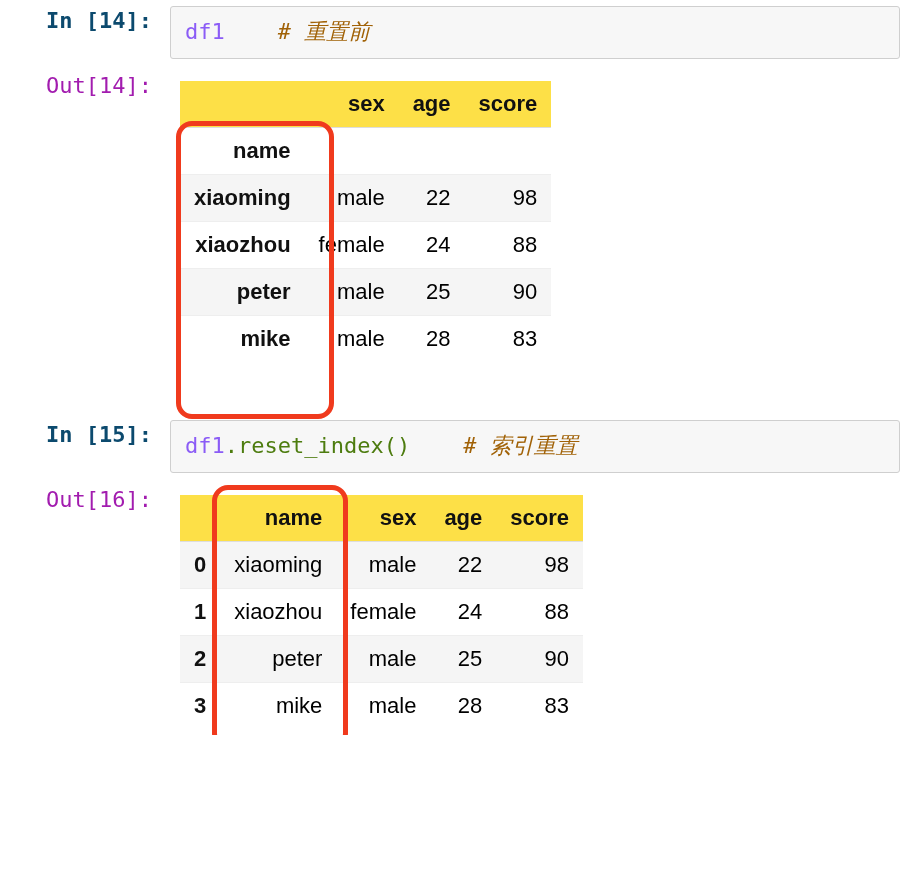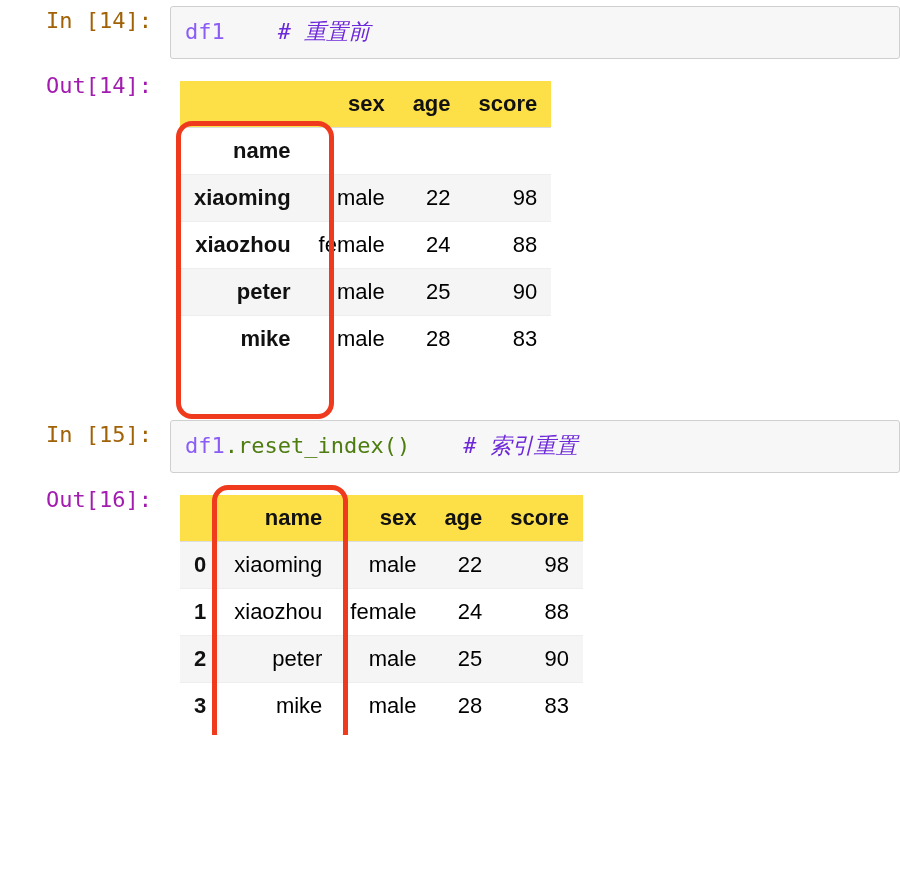--- a/index.html
+++ b/index.html
@@ -14,35 +14,35 @@
   }
   .cell { display: flex; align-items: flex-start; padding: 6px 0; }
   .prompt {
     flex: 0 0 170px;
     text-align: right;
     padding-right: 18px;
     font-family: Menlo, Consolas, monospace;
     font-size: 22px;
     line-height: 1.4;
   }
-  .prompt.in  { color: #a16207; font-weight: normal; }
+  .prompt.in  { color: #0c4a6e; font-weight: bold; }
   .prompt.out { color: #a21caf; font-weight: normal; }
   .input-box {
     flex: 1;
     background: #f7f7f7;
     border: 1px solid #cfcfcf;
     border-radius: 3px;
     padding: 10px 14px;
     font-family: Menlo, Consolas, monospace;
     font-size: 22px;
     line-height: 1.4;
   }
   .code-var { color: #8b5cf6; }
   .code-punc { color: #4d7c0f; }
-  .code-comment { color: #6d28d9; font-style: italic; }
+  .code-comment { color: #a16207; font-style: italic; }
   .output-area { flex: 1; padding-top: 10px; position: relative; }
   table.df {
     border-collapse: collapse;
     font-family: "Helvetica Neue", Helvetica, Arial, sans-serif;
     font-size: 22px;
     margin-left: 10px;
   }
   table.df th, table.df td {
     padding: 10px 14px;
     text-align: right;

